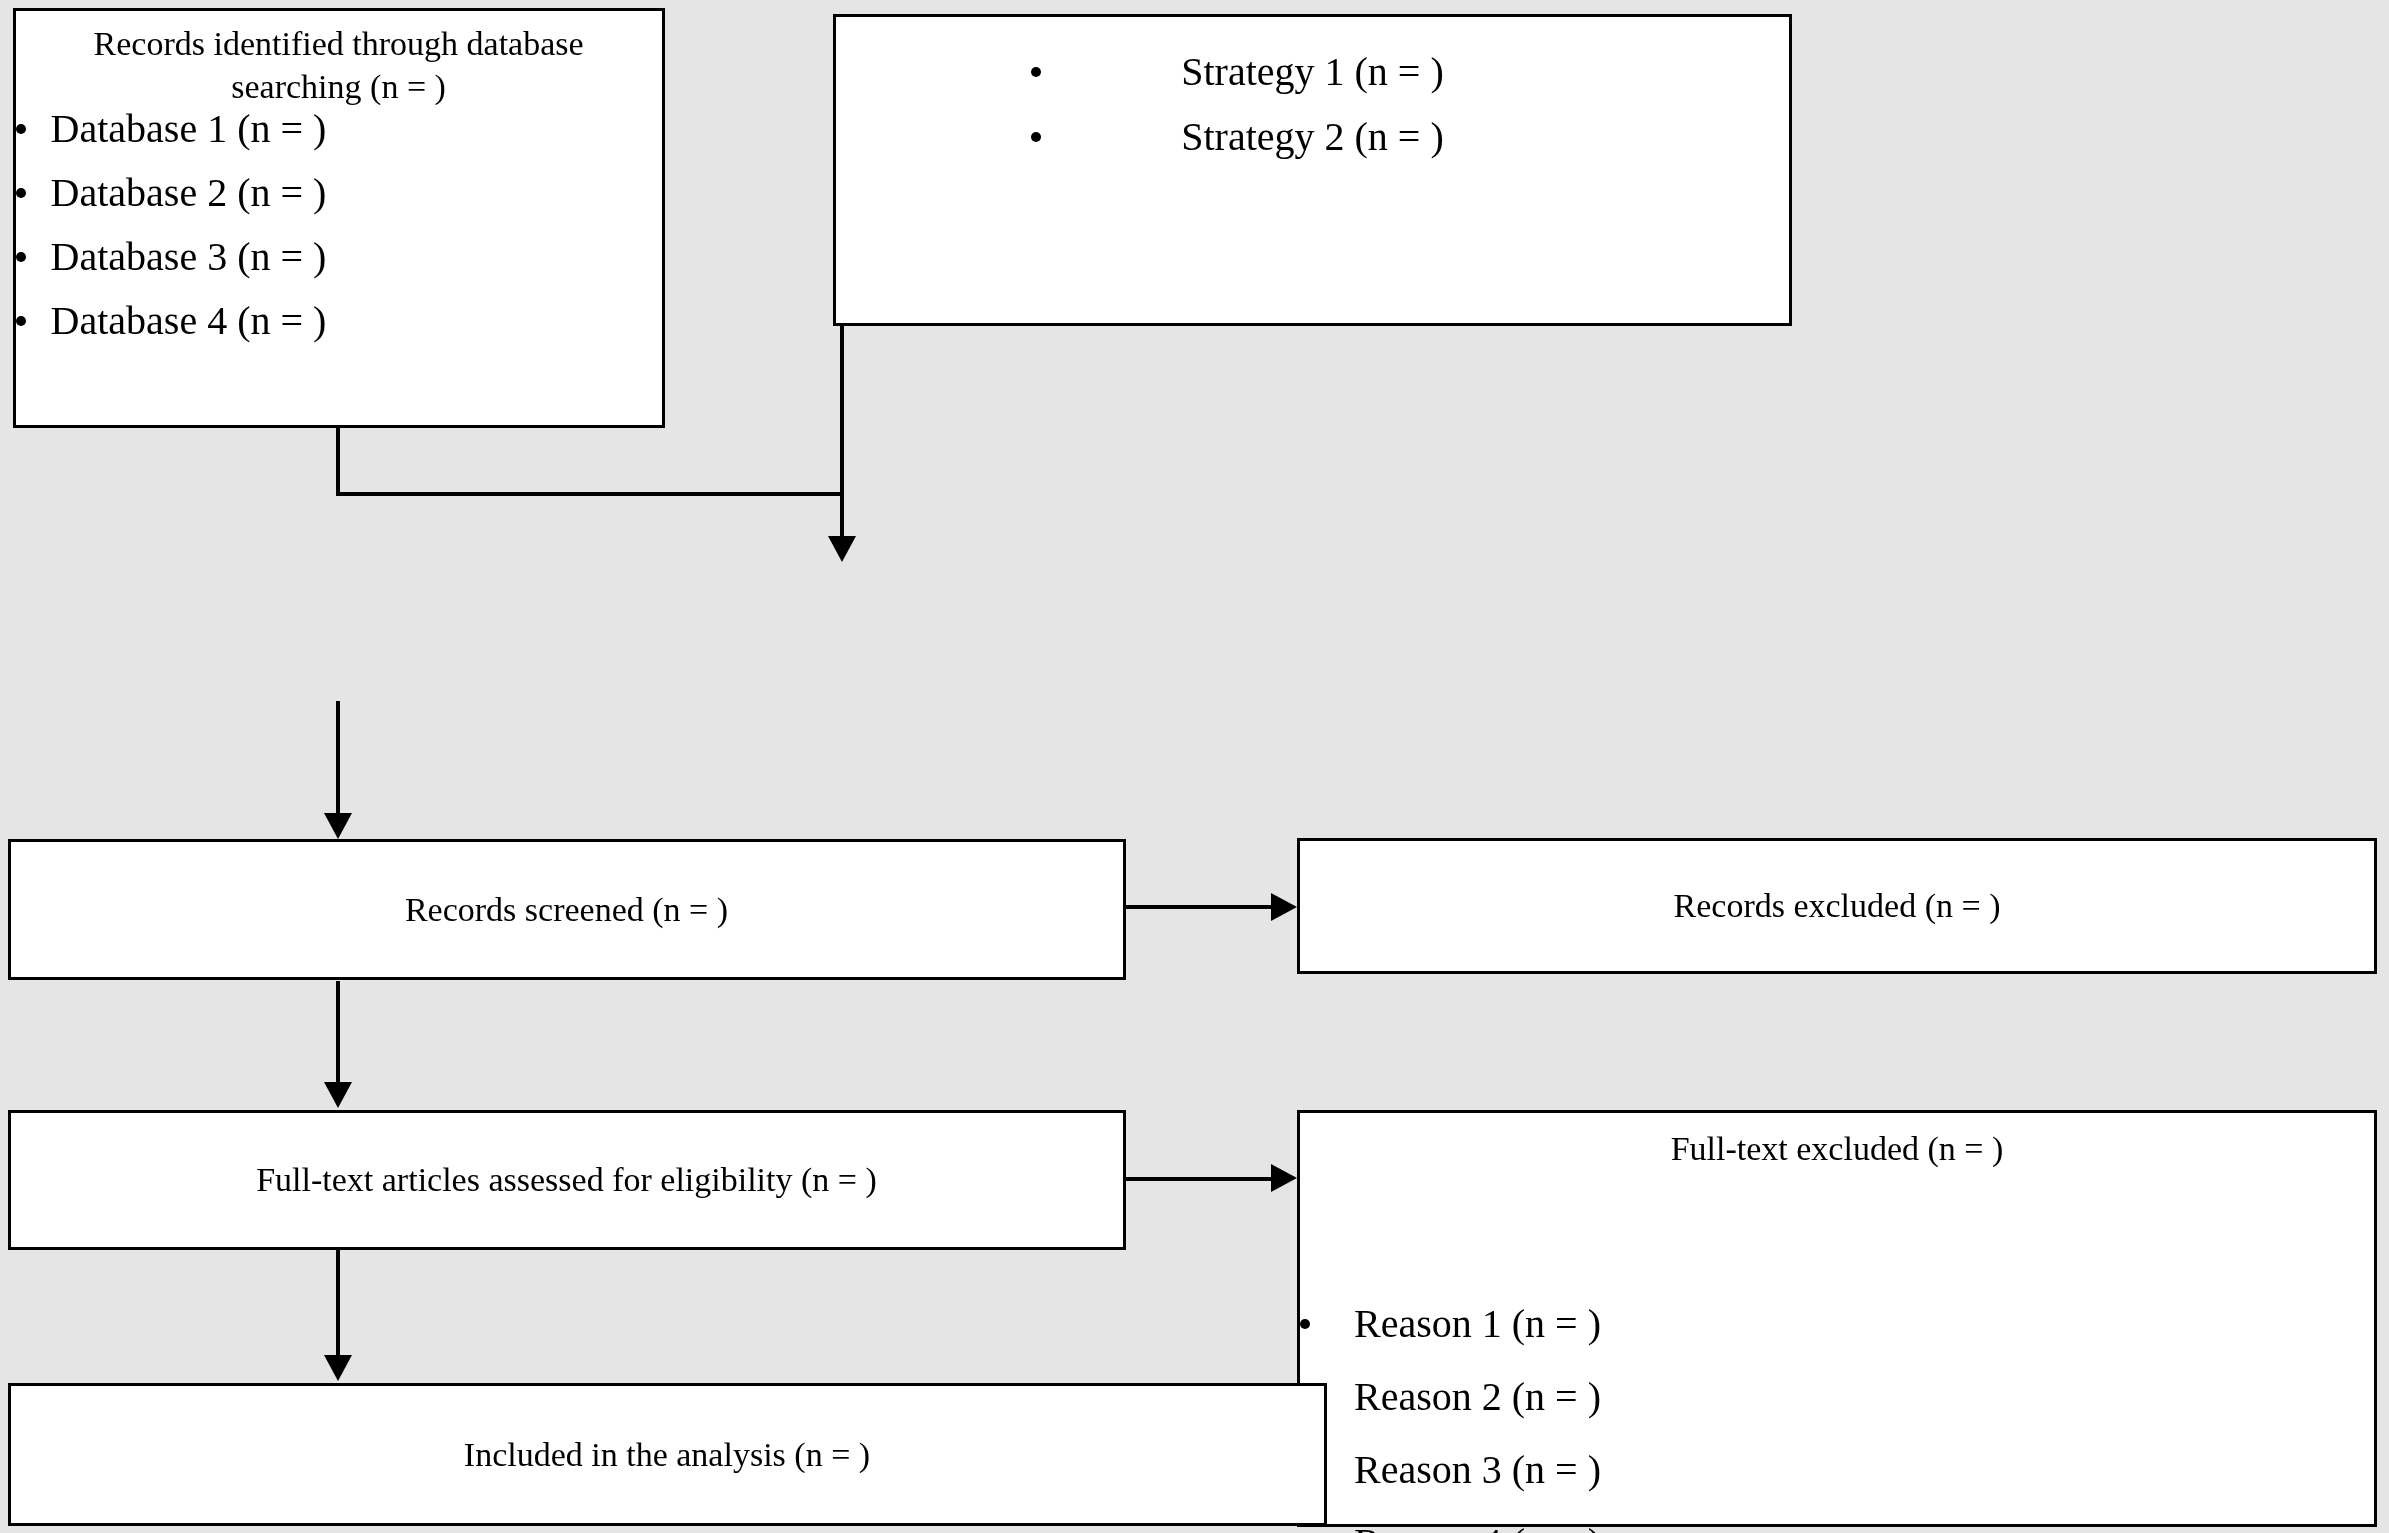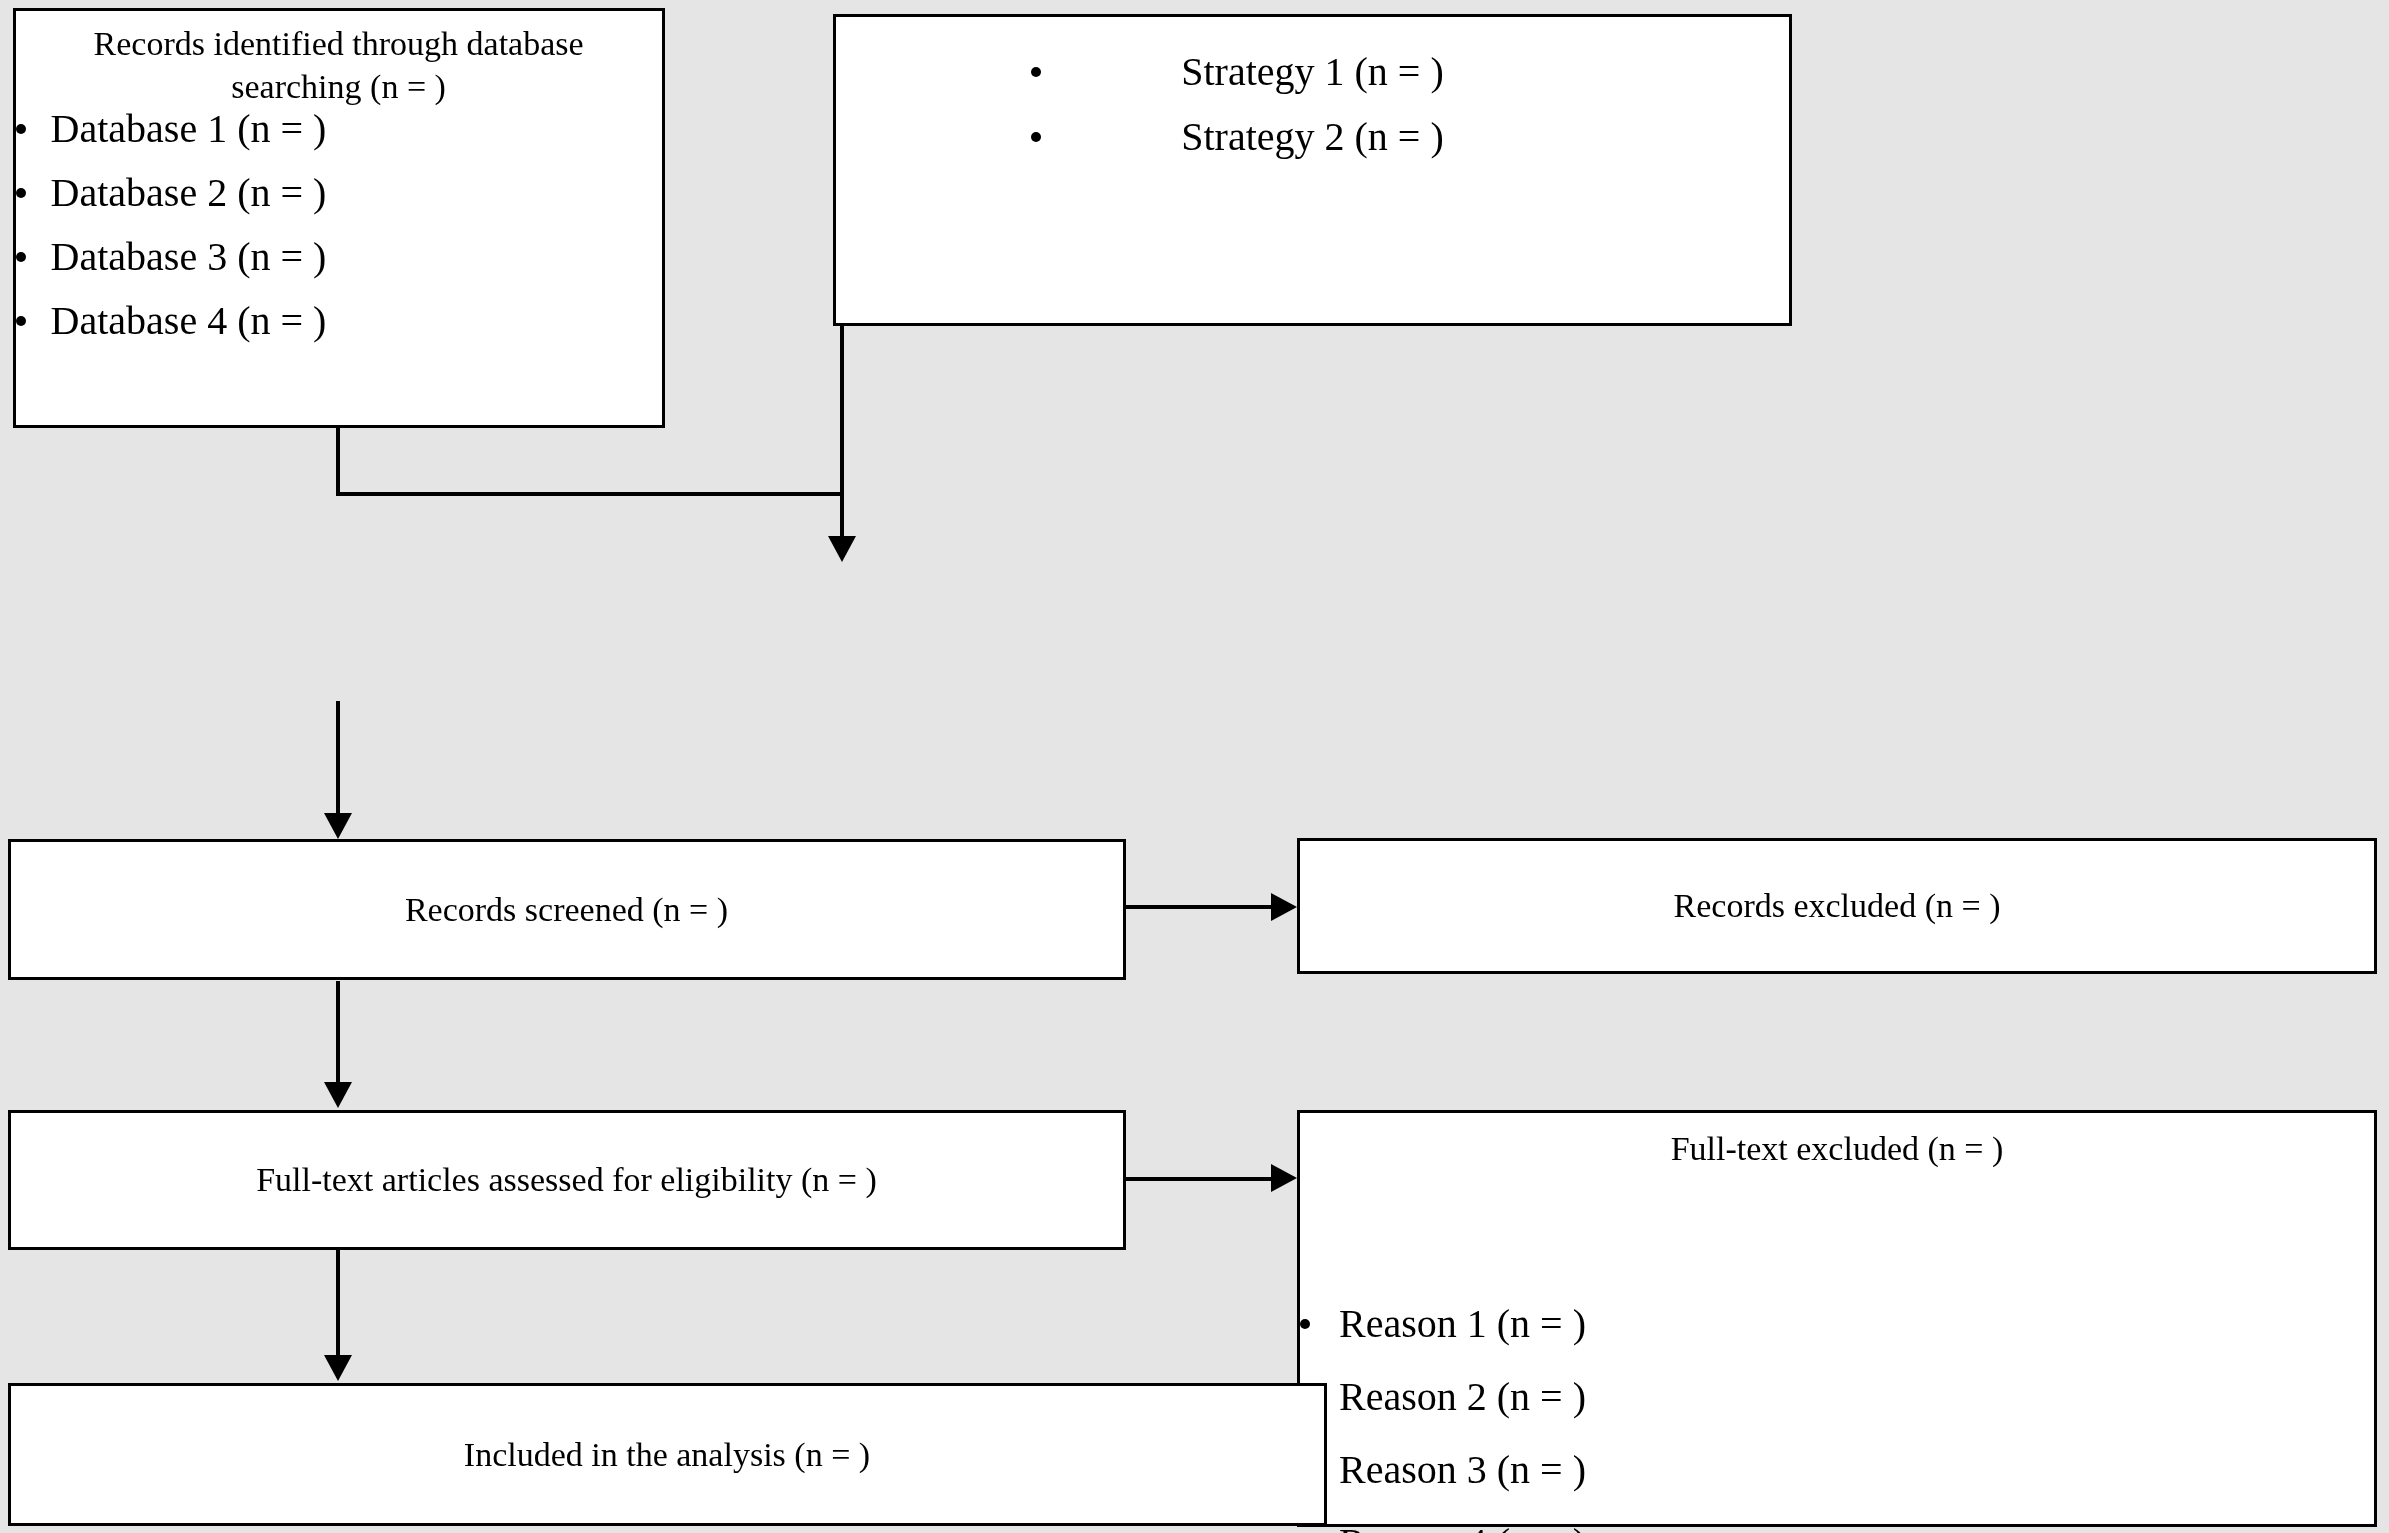--- a/index.html
+++ b/index.html
@@ -63,21 +63,21 @@
 
   
   .bl-split li {
     margin-bottom: 25px;
     text-align: center;
   }
   .bl-split li .bullet-dot { left: 195px; }
 
   
   .bl-reasons { margin-top: 0; margin-left: 478px; }
-  .bl-reasons li { padding-left: 39px; margin-bottom: 33px; }
+  .bl-reasons li { padding-left: 54px; margin-bottom: 33px; }
   .bl-reasons li .bullet-dot { left: 0; }
 
   
   .vline, .hline {
     position: absolute;
     background: #000000;
   }
   .vline { width: 4.4px; }
   .hline { height: 4.4px; }
 

